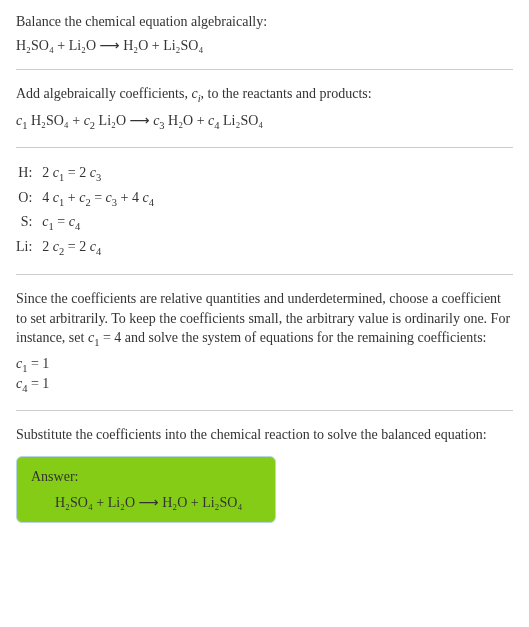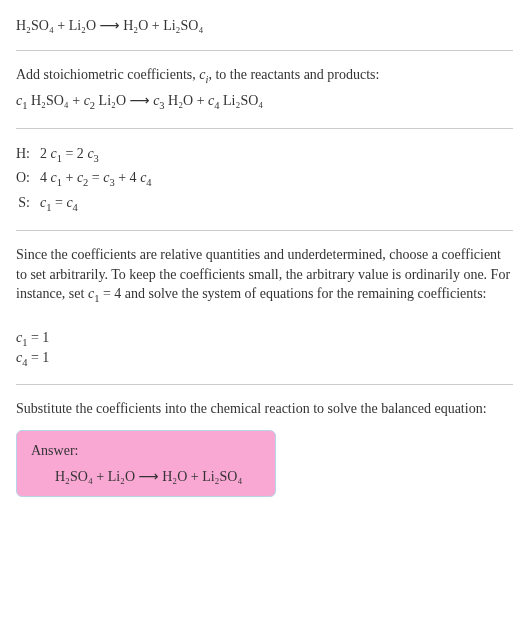--- a/index.html
+++ b/index.html
@@ -42,54 +42,55 @@
     .atom-table td {
       padding: 1px 8px 1px 0;
       vertical-align: baseline;
     }
     .atom-table td:first-child {
       text-align: right;
       padding-right: 10px;
       min-width: 24px;
     }
     .coeffs {
-      margin-top: 22px;
+      margin-top: 4px;
     }
     .coeffs div {
       line-height: 1.3;
     }
     .answer-box {
       border: 1px solid #b8d4e8;
-      background: #f9a8d4;
+      background: #84cc16;
       border-radius: 6px;
       padding: 10px 14px;
       display: inline-block;
       min-width: 260px;
     }
     .answer-label {
       margin-bottom: 6px;
     }
     .answer-eq {
       padding-left: 24px;
     }
   </style>
 </head>
 <body>
 
 
 
 <div class="section">
+  <div>Balance the chemical equation algebraically:</div>
   <div class="equation">H₂SO₄ + Li₂O ⟶ H₂O + Li₂SO₄</div>
 </div>
 
 <hr>
 
 <div class="section">
   <div>
-    <span>Add stoichiometric coefficients, </span><span class="italic"><span>c</span><sub>i</sub></span><span>, to the reactants and products:</span>
+    <span>Add algebraically coefficients, </span><span class="italic"><span>c</span><sub>i</sub></span><span>, to the reactants and products:</span>
   </div>
   <div class="equation">
     <span class="italic">c</span><sub>1</sub><span> H₂SO₄ + </span><span class="italic">c</span><sub>2</sub><span> Li₂O ⟶ </span><span class="italic">c</span><sub>3</sub><span> H₂O + </span><span class="italic">c</span><sub>4</sub><span> Li₂SO₄</span>
   </div>
 </div>
 
 <hr>
 
 <div class="section">
   <table class="atom-table">
@@ -98,20 +99,24 @@
       <td>H:</td>
       <td><span>2 </span><span class="italic">c</span><sub>1</sub><span> = 2 </span><span class="italic">c</span><sub>3</sub></td>
     </tr>
     <tr>
       <td>O:</td>
       <td><span>4 </span><span class="italic">c</span><sub>1</sub><span> + </span><span class="italic">c</span><sub>2</sub><span> = </span><span class="italic">c</span><sub>3</sub><span> + 4 </span><span class="italic">c</span><sub>4</sub></td>
     </tr>
     <tr>
       <td>S:</td>
       <td><span class="italic">c</span><sub>1</sub><span> = </span><span class="italic">c</span><sub>4</sub></td>
+    </tr>
+    <tr>
+      <td>Li:</td>
+      <td><span>2 </span><span class="italic">c</span><sub>2</sub><span> = 2 </span><span class="italic">c</span><sub>4</sub></td>
     </tr>
   </tbody>
     </table>
 </div>
 
 <hr>
 
 <div class="section">
   <div>
     <span>Since the coefficients are relative quantities and underdetermined, choose a coefficient to set arbitrarily. To keep the coefficients small, the arbitrary value is ordinarily one. For instance, set </span><span class="italic">c</span><sub>1</sub><span> = 4 and solve the system of equations for the remaining coefficients:</span>

